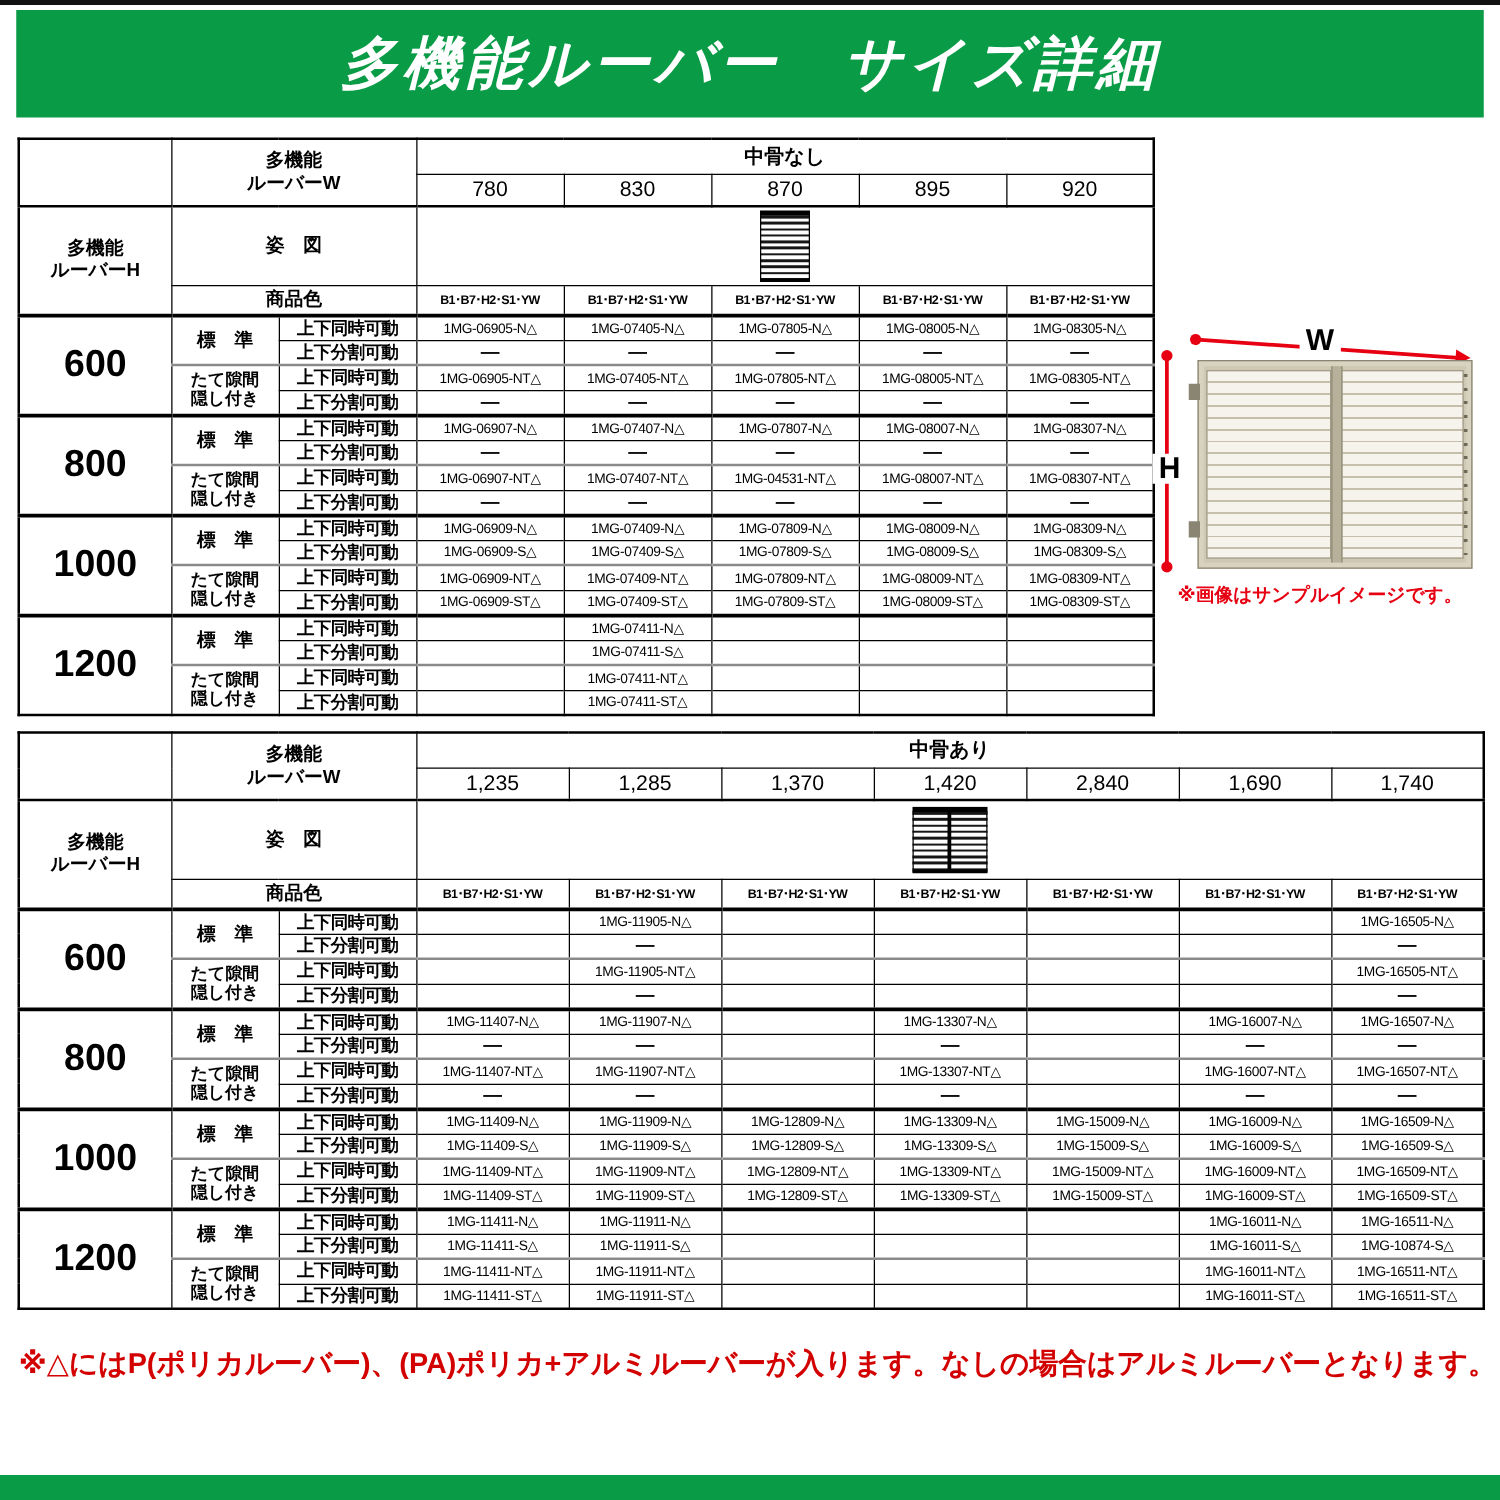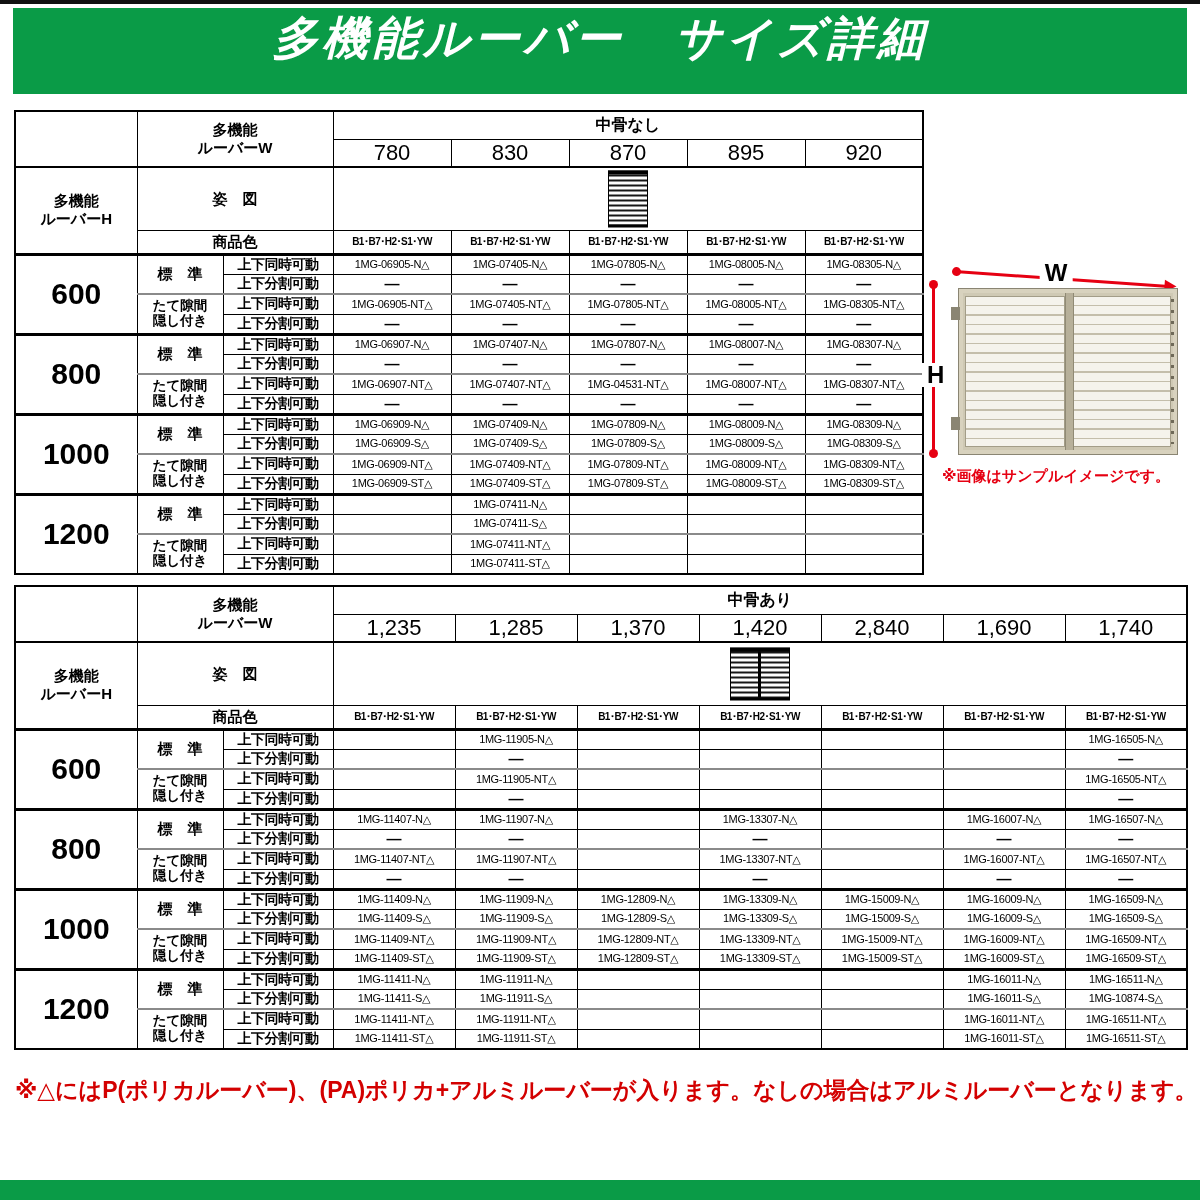--- a/index.html
+++ b/index.html
@@ -2,41 +2,41 @@
 <html style="--green: #0a9b47; --note-red: #d30000; --red: #e60012;"><head>
 <meta charset="utf-8">
 <style>
   html,body{margin:0;padding:0;background:#fff;}
   body{width:1200px;height:1200px;position:relative;overflow:hidden;
        font-family:"Liberation Sans","DejaVu Sans",sans-serif;color:#000;}
 
   
   .top-rule{position:absolute;left:0;top:0;width:1200px;height:4px;background:#111;}
   .banner{position:absolute;left:13px;right:13px;top:8px;height:86px;background:var(--green,#0a9b47);
-          display:flex;justify-content:center;}
+          display:flex;align-items:center;justify-content:center;}
   .banner .title{color:#fff;font-size:46px;font-weight:bold;font-style:italic;letter-spacing:4px;white-space:nowrap;}
   .footer-bar{position:absolute;left:0;right:0;bottom:0;height:20px;background:var(--green,#0a9b47);}
 
   
   .thost{position:absolute;}
   #t0{left:14px;top:110px;}
   #t1{left:14px;top:585px;}
 
   table.spec{border-collapse:collapse;table-layout:fixed;border:2px solid #000;}
   table.spec td{border:1px solid #000;text-align:center;vertical-align:middle;padding:0;
                 overflow:hidden;white-space:nowrap;}
   tr.hA td{height:27px;}
   tr.hB td{height:24px;}
   tr.hFig td{border-top:2px solid #000;}
   tr.hFig{height:63px;}
   tr.hCol td{height:22px;}
   tr.body-row{height:20px;}
   td.lbl{font-weight:bold;font-size:15px;line-height:1.2;}
   td.spanh{font-weight:bold;font-size:16px;}
-  td.wnum{font-size:22px;}
+  td.wnum{font-size:17px;}
   td.cval{font-size:10px;font-weight:bold;letter-spacing:-0.5px;}
   td.hnum{font-size:30px;font-weight:bold;}
   td.typ{font-size:15px;font-weight:bold;}
   td.typ2{font-size:13.5px;line-height:1.1;}
   td.mode{font-size:14px;font-weight:bold;letter-spacing:-0.5px;}
   td.code{font-size:11px;letter-spacing:-0.3px;}
   td.dash{font-size:15px;font-weight:bold;}
   tr.gstart td{border-top:3px solid #000;}
   tr.r0 td,tr.r2 td{border-bottom:1px dashed #000;}
   tr.r2 td{border-top:2px solid #8a8a8a;}

